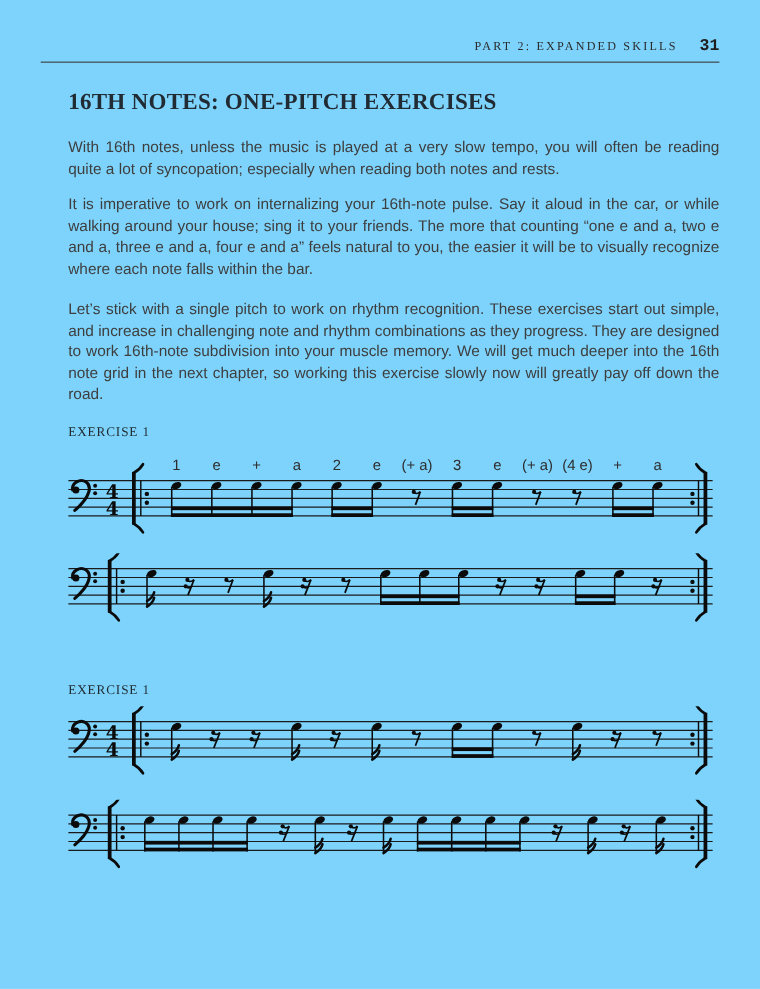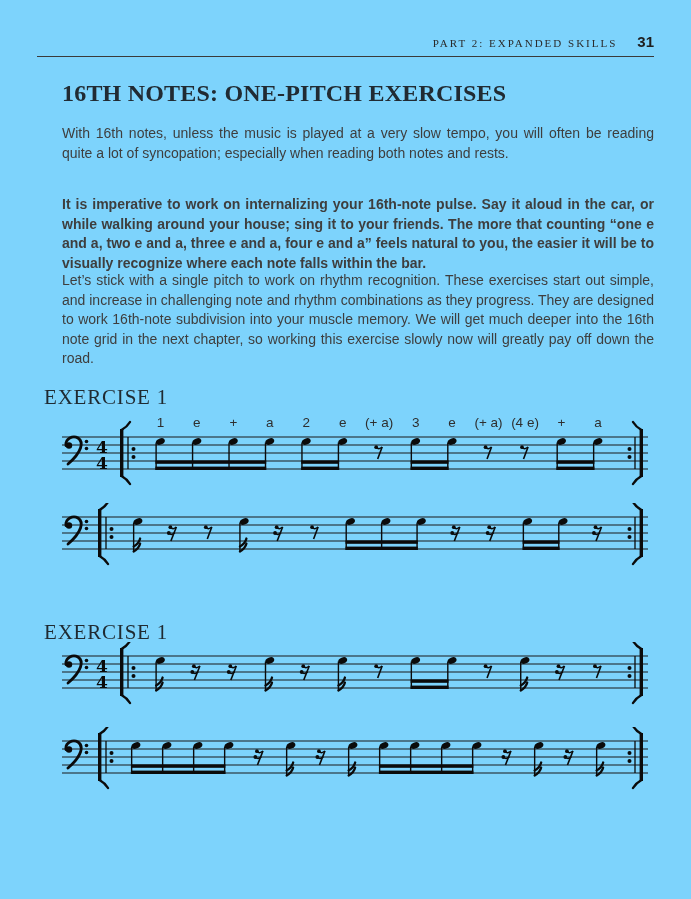--- a/index.html
+++ b/index.html
@@ -1,28 +1,28 @@
 <!DOCTYPE html>
 <html><head>
 <meta charset="utf-8">
 <style>
   html,body{margin:0;padding:0;background:#ffffff;}
   .page{position:relative;width:691px;height:899px;background:#7dd3fc;overflow:hidden;
         font-family:"Liberation Sans",sans-serif;}
   .header{position:absolute;top:33px;right:37px;display:flex;align-items:baseline;gap:20px;}
   .part{font-family:"Liberation Serif",serif;font-size:11px;letter-spacing:2px;color:#2b2b2b;font-weight:500;}
-  .pagenum{font-family:Liberation Sans, sans-serif;font-size:15px;color:#1e1e1e;font-weight:600;}
+  .pagenum{font-family:Liberation Mono, monospace;font-size:15px;color:#1e1e1e;font-weight:600;}
   .rule{position:absolute;top:56px;left:37px;right:37px;height:1px;background:#3a3a3a;}
   h1.title{position:absolute;top:80px;left:62px;margin:0;font-family:"Liberation Serif",serif;
-       font-size:24px;font-weight:600;letter-spacing:0.2px;color:#212b33;}
+       font-size:21px;font-weight:600;letter-spacing:0.2px;color:#212b33;}
   p.body{position:absolute;left:62px;width:592px;margin:0;font-size:14px;line-height:19.5px;
        color:#3e3e3e;text-align:justify;}
-  .p1{top:124px;} .p2{top:195px;font-weight:bold;} .p3{top:271px;}
-  h2.ex{position:absolute;left:44px;margin:0;font-family:"Liberation Serif",serif;
-       font-size:21px;font-weight:500;letter-spacing:0.8px;color:#1f2a31;}
+  .p1{top:124px;} .p2{top:176px;} .p3{top:271px;}
+  h2.ex{position:absolute;left:62px;margin:0;font-family:"Liberation Serif",serif;
+       font-size:12px;font-weight:500;letter-spacing:0.8px;color:#1f2a31;}
   .ex1{top:385px;} .ex2{top:620px;}
   svg.staff{position:absolute;left:62px;}
   .s1{top:407px;} .s2{top:503px;} .s3{top:642px;} .s4{top:727px;}
 </style>
 </head>
 <body>
 
 <div class="page">
 
   <div class="header">

